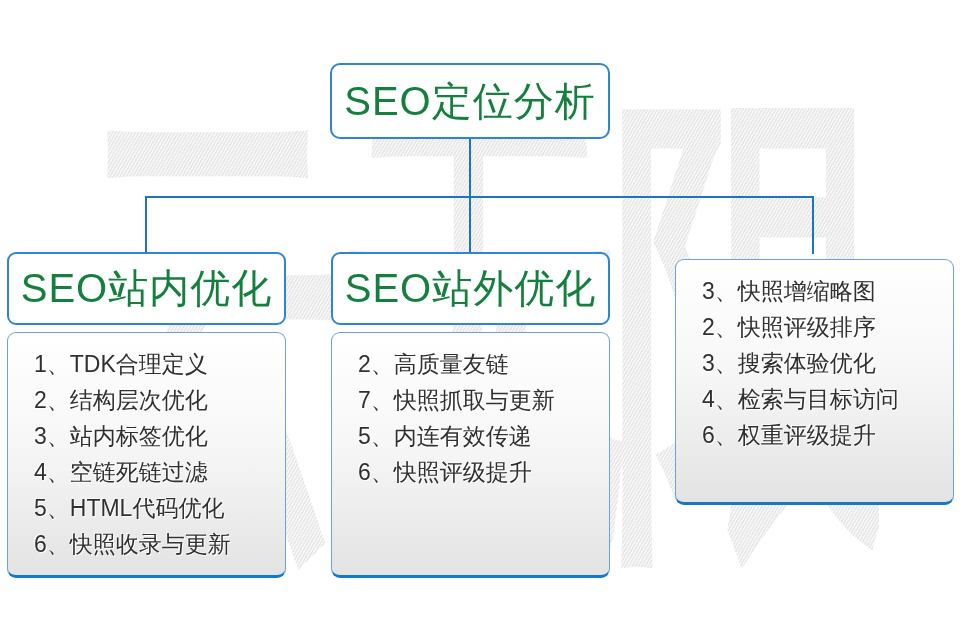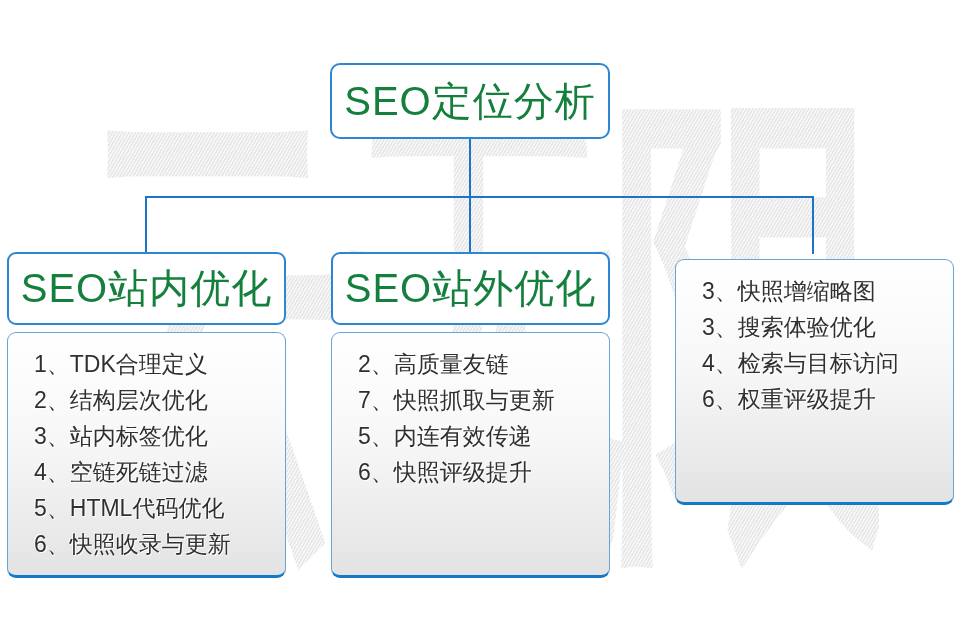--- a/index.html
+++ b/index.html
@@ -154,20 +154,21 @@
       <div class="list-box">
           <div class="list-item">2、高质量友链</div>
           <div class="list-item">7、快照抓取与更新</div>
           <div class="list-item">5、内连有效传递</div>
           <div class="list-item">6、快照评级提升</div>
         </div>
     </div>
       <div class="column">
       <div class="list-box">
           <div class="list-item">3、快照增缩略图</div>
+          <div class="list-item">2、快照评级排序</div>
           <div class="list-item">3、搜索体验优化</div>
           <div class="list-item">4、检索与目标访问</div>
           <div class="list-item">6、权重评级提升</div>
         </div>
     </div>
     </div>
 
 </div>
 
 </body></html>

